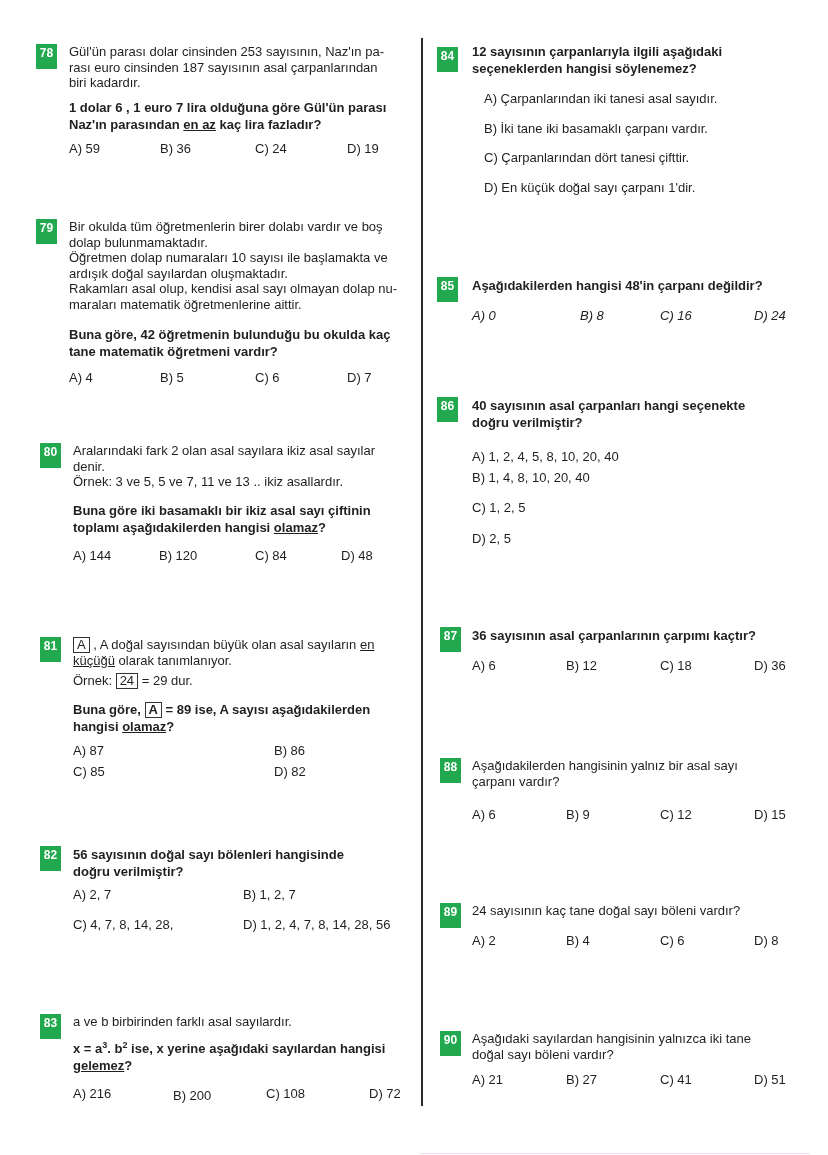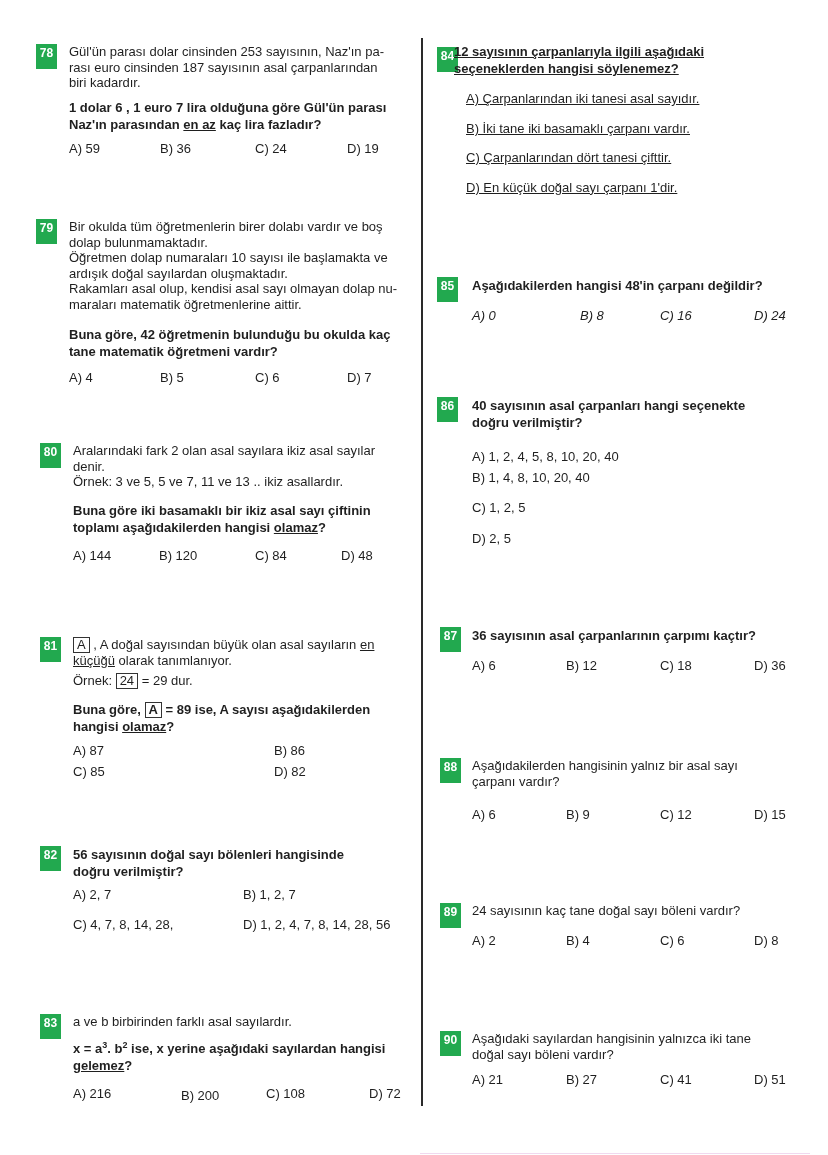--- a/index.html
+++ b/index.html
@@ -139,30 +139,30 @@
 <div class="q" style="left:40px; top:1014px;">
   <div class="badge">83</div>
   <div class="body">
     <p>a ve b birbirinden farklı asal sayılardır.</p>
     <p class="stem" style="margin-top:10px !important;">
       <span>x = a</span><sup>3</sup><span>. b</span><sup>2</sup><span> ise, x yerine aşağıdaki sayılardan hangisi</span><br>
       <span class="u">gelemez</span><span>?</span>
     </p>
     <div class="opts" style="margin-top:12px;">
       <span class="opt" style="left:0">A) 216</span>
-      <span class="opt" style="left:108px; top:2px">B) 200</span>
+      <span class="opt" style="left:100px; top:2px">B) 200</span>
       <span class="opt" style="left:193px">C) 108</span>
       <span class="opt" style="left:296px">D) 72</span>
     </div>
   </div>
 </div>
 
 <div class="q" style="left:437px; top:43px;">
   <div class="badge" style="top:4px;">84</div>
-  <div class="body" style="left:17px;text-decoration:underline;">
+  <div class="body" style="left:35px;">
     <p class="stem" style="margin-top:0 !important;">
       <span>12 sayısının çarpanlarıyla ilgili aşağıdaki</span><br>
       <span>seçeneklerden hangisi söylenemez?</span>
     </p>
     <div style="margin-top:14px; padding-left:12px;">
       <span class="opt-col">A) Çarpanlarından iki tanesi asal sayıdır.</span>
       <span class="opt-col">B) İki tane iki basamaklı çarpanı vardır.</span>
       <span class="opt-col">C) Çarpanlarından dört tanesi çifttir.</span>
       <span class="opt-col">D) En küçük doğal sayı çarpanı 1'dir.</span>
     </div>

